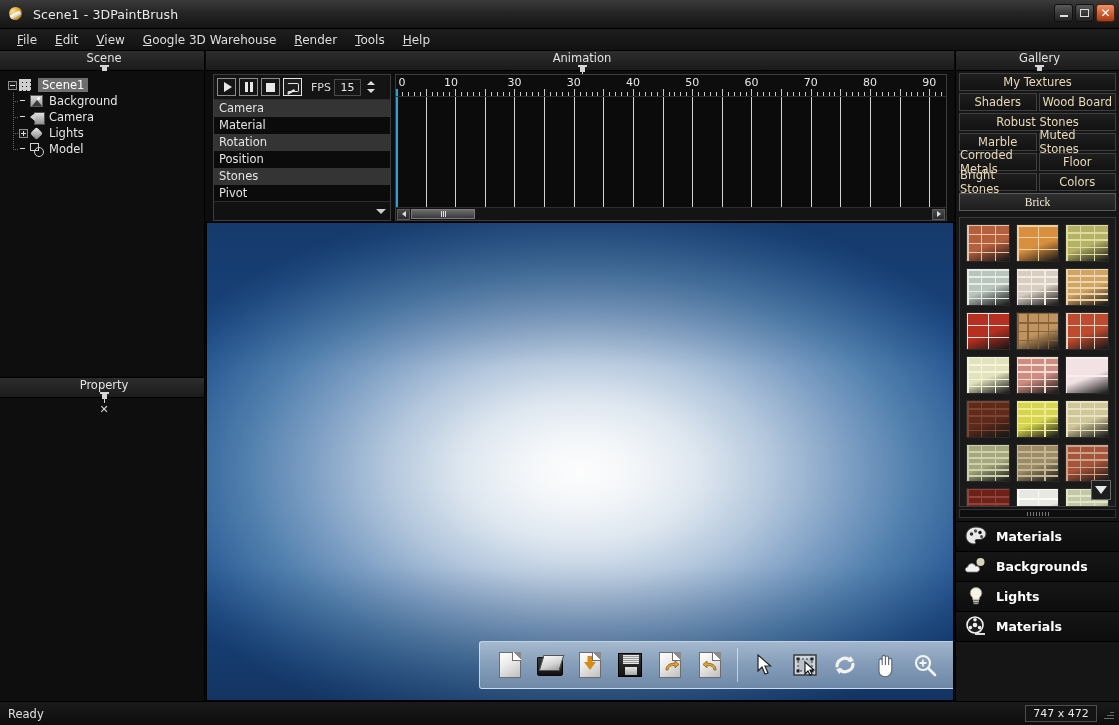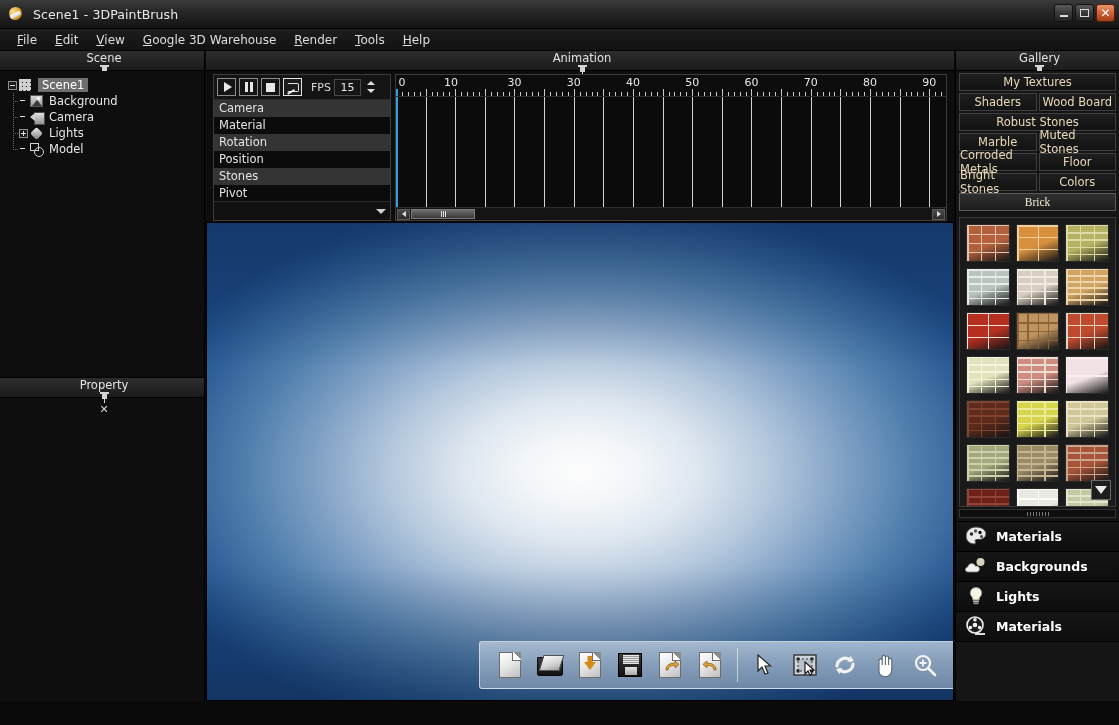--- a/index.html
+++ b/index.html
@@ -789,13 +789,22 @@
                 <circle cx="14.6" cy="11.6" r="1.8" fill="#f0f0f0"></circle>
                 <circle cx="5.4" cy="11.6" r="1.8" fill="#f0f0f0"></circle>
                 <path d="M10 17 h10 v2 h-10Z" fill="#ddd"></path>
               </svg></span>
             <span>Materials</span>
           </div>
         </div>
     </div>
   </div>
 
+  <div class="statusbar">
+    <div class="st-msg">Ready</div>
+    <div class="st-box">747 x 472</div>
+    <div class="grip">
+      <i style="right:1px;bottom:2px;width:10px;"></i>
+      <i style="right:1px;bottom:5px;width:7px;"></i>
+      <i style="right:1px;bottom:8px;width:4px;"></i>
+    </div>
+  </div>
 </div>
 
 </body></html>

